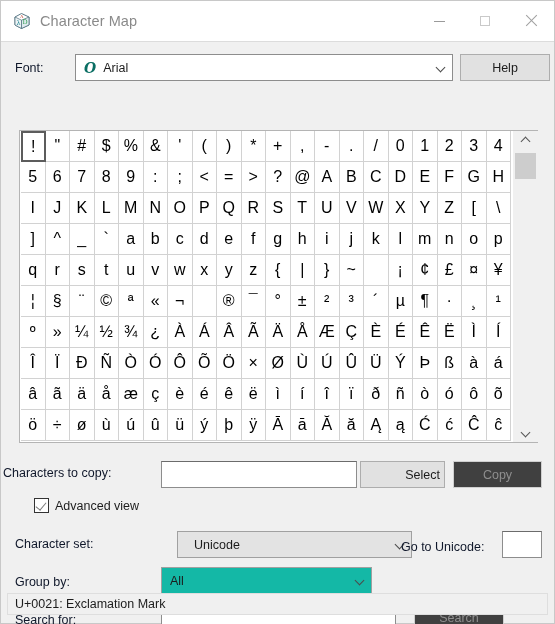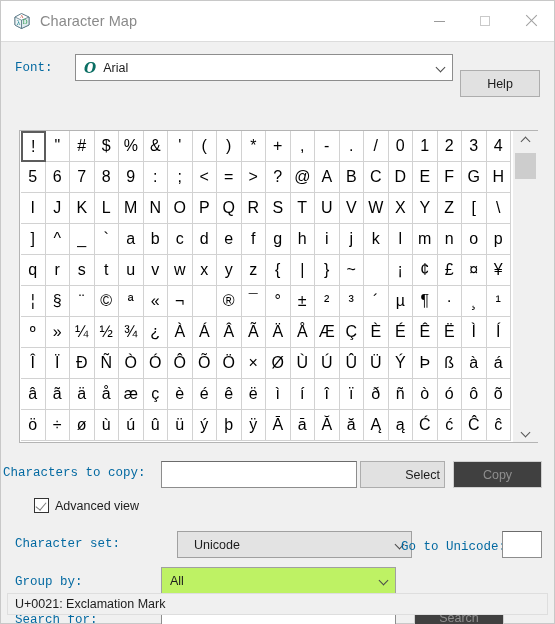--- a/index.html
+++ b/index.html
@@ -103,23 +103,22 @@
   
   #font-row {
     position: absolute;
     left: 0; top: 12px;
     width: 100%;
     height: 28px;
   }
   .form-label {
     position: absolute;
     font-size: 12.5px;
-    color: #0369a1;
+    color: #0f172a;
     white-space: nowrap;
-    font-family: Liberation Mono, monospace;
   }
   #font-label { left: 14px; top: 7px; }
 
   .combo {
     position: absolute;
     box-sizing: border-box;
     background: #ffffff;
     border: 1px solid #8d8d8d;
     height: 27px;
     display: flex;
@@ -187,21 +186,21 @@
     justify-content: center;
     cursor: default;
     padding: 0;
   }
   .btn.disabled {
     background: #404040;
     border-color: #cfcfcf;
     color: #8f8f8f;
   }
 
-  #help-btn { left: 459px; top: 16px; width: 80px; }
+  #help-btn { left: 459px; top: 0; width: 90px; }
 
   
   #grid-area {
     position: absolute;
     left: 18px;
     top: 88px;
     width: 519px;
     height: 313px;
     box-sizing: border-box;
     background: #ffffff;
@@ -351,22 +350,22 @@
     background: #e3e3e3;
     border-color: #a0a0a0;
     padding-left: 8px;
   }
   #goto-label    { left: 400px; top: 498px; }
   #goto-input    { left: 501px; top: 489px; width: 40px; }
 
   #groupby-label { left: 14px; top: 533px; }
   #groupby-combo {
     left: 160px; top: 525px;
-    width: 235px;
-    background: #bef264;
+    width: 211px;
+    background: #14b8a6;
     border-color: #a0a0a0;
   }
 
   #search-label  { left: 14px; top: 571px; }
   #search-input  { left: 160px; top: 562px; width: 235px; }
   #search-btn    { left: 413px; top: 562px; width: 90px; }
 
   
   #statusbar {
     position: absolute;

